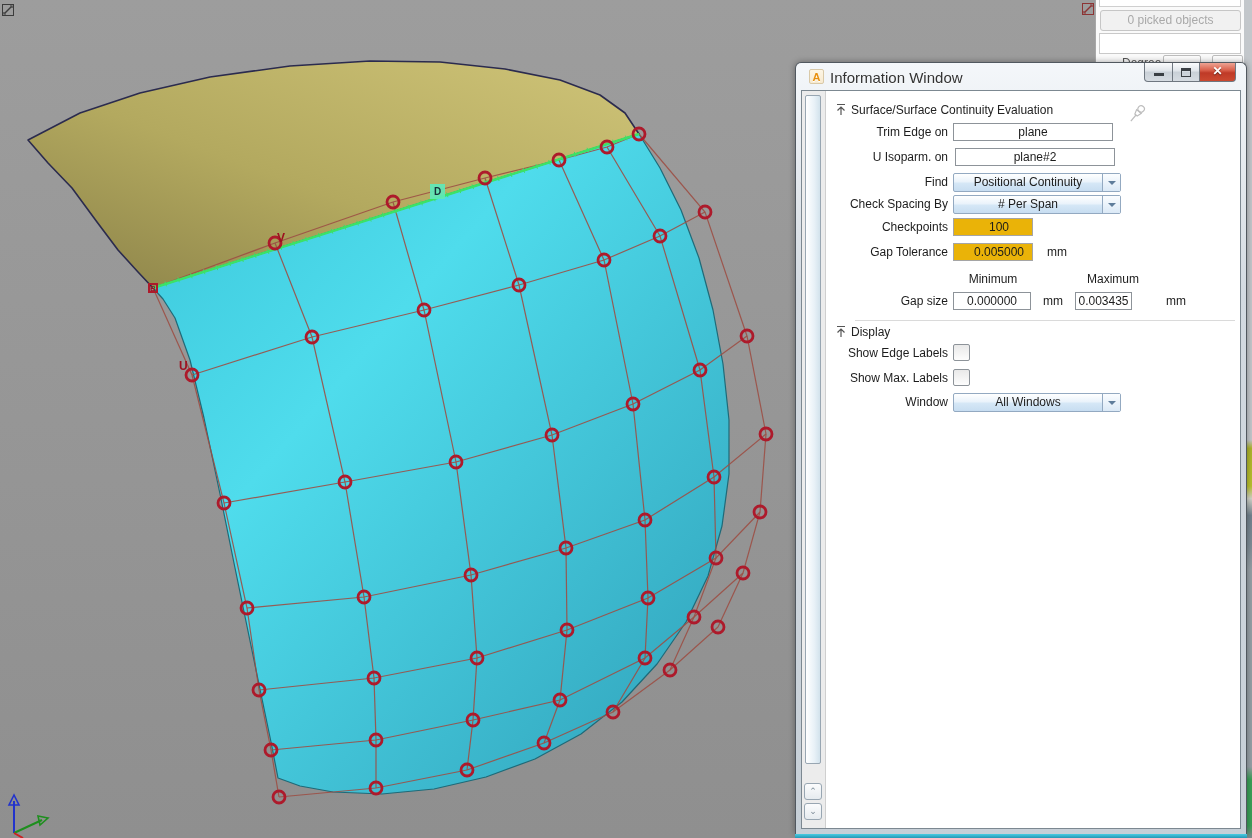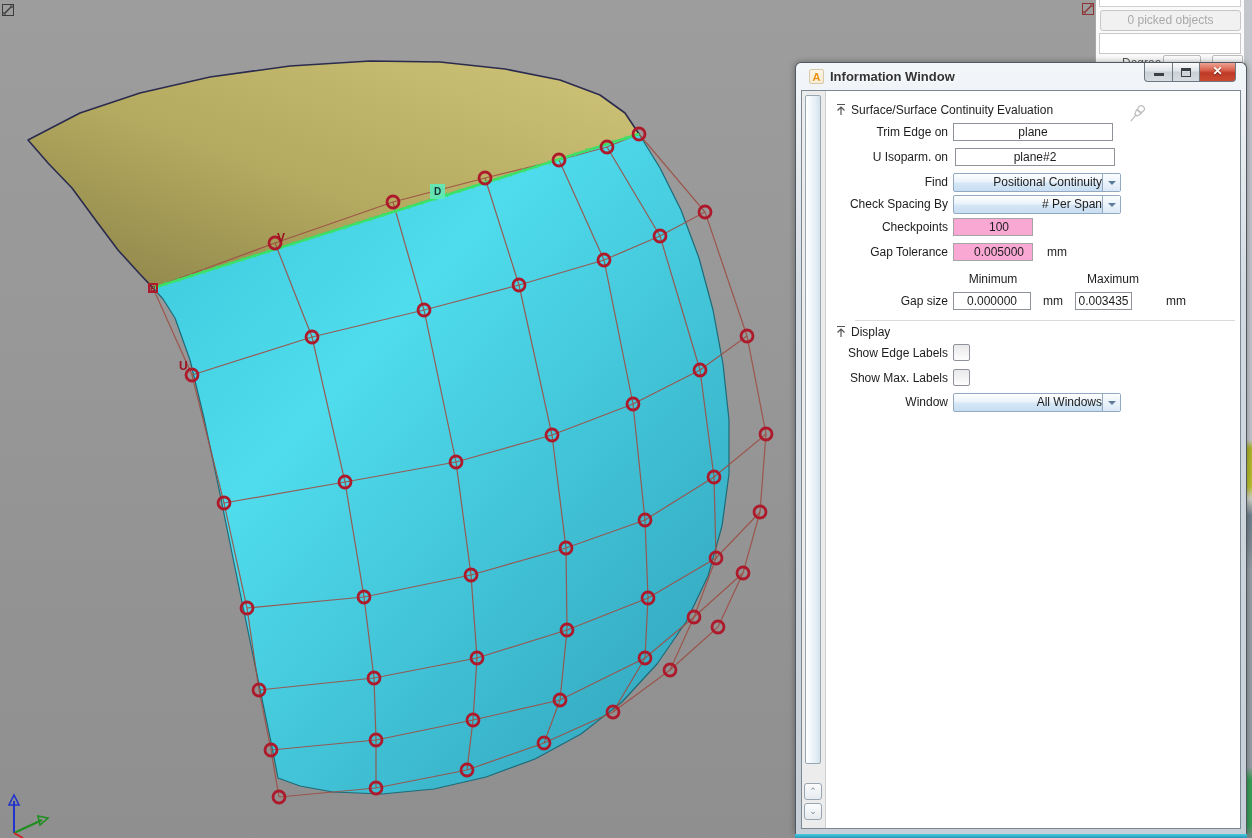--- a/index.html
+++ b/index.html
@@ -43,22 +43,22 @@
                  border-radius:6px 6px 0 0;
                  background:linear-gradient(#f4f7fa, #d3dae1 30%, #c6cfd7);
                  box-shadow:0 0 6px rgba(0,0,0,.35); }
   .win-glow { position:absolute; left:795px; top:834px; width:452px; height:4px; z-index:10;
               background:linear-gradient(#49cce2,#2596b4); }
   .titlebar { position:absolute; left:0; top:0; right:0; height:27px; }
   .app-icon { position:absolute; left:13px; top:6px; width:15px; height:15px;
               background:linear-gradient(#fdf6e6,#f7ead0); border:1px solid #d9c9a8; border-radius:2px;
               color:#e8900e; font-weight:bold; font-size:11px; text-align:center; line-height:14px;
               text-shadow:0 1px 0 #fff; }
-  .win-title { position:absolute; left:34px; top:6px; font-size:13px; color:#333;
-               text-shadow:0 1px 0 rgba(255,255,255,.8);font-weight:bold; }
+  .win-title { position:absolute; left:34px; top:6px; font-size:15px; color:#333;
+               text-shadow:0 1px 0 rgba(255,255,255,.8); }
   .caption-buttons { position:absolute; top:0; right:10px; height:19px; display:flex; }
   .cap-btn { height:19px; border:1px solid #6f7780; border-top:none; position:relative; }
   .cap-btn.minb { width:29px; border-radius:0 0 0 4px;
       background:linear-gradient(#fbfcfd,#dfe4e9 45%,#c9d0d7 50%,#d6dce2); }
   .cap-btn.maxb { width:27px; border-left:none;
       background:linear-gradient(#fbfcfd,#dfe4e9 45%,#c9d0d7 50%,#d6dce2); }
   .cap-btn.closeb { width:36px; border-left:none; border-radius:0 0 4px 0;
       background:linear-gradient(#f0a globally,#000); 
       background:linear-gradient(#eda393,#d9604b 40%,#c03а28 55%,#c8452e);
       background:linear-gradient(#eda393,#d9604b 40%,#bf3a27 55%,#cb4930); }
@@ -83,27 +83,27 @@
 
   
   .form { position:absolute; left:25px; top:0; right:0; bottom:0; font-size:12px; color:#1c1c1c; }
   .frow { position:absolute; left:0; right:0; height:20px; }
   .lbl { position:absolute; left:0; width:121px; text-align:right; top:2px; white-space:nowrap; }
   .sec-head { position:absolute; left:24px; top:1px; font-size:12px; color:#222; }
   .sec-arrow { position:absolute; left:8px; top:1px; width:12px; height:13px; }
   .pin { position:absolute; left:294px; top:-2px; width:30px; height:30px; }
   .tfield { position:absolute; top:0; height:18px; background:#fff; border:1px solid #8d9399;
             text-align:center; line-height:16px; }
-  .tfield.gray { background:#f9a8d4; border-color:#a5a5a5;padding-left:12px; }
+  .tfield.gray { background:#eab308; border-color:#a5a5a5;padding-left:12px; }
   .unit { position:absolute; top:2px; }
   .colhead { position:absolute; top:2px; text-align:center; }
   .combo { position:absolute; top:0; height:19px; width:168px; left:126px;
            border:1px solid #93a9c1; border-radius:2px; display:flex;
            background:linear-gradient(#ffffff,#eaf3fb 45%,#d5e7f6 55%,#c7ddf1); }
-  .combo-text { flex:1; text-align:right; line-height:17px; }
+  .combo-text { flex:1; text-align:center; line-height:17px; }
   .combo-arrow { width:18px; border-left:1px solid #93a9c1; position:relative;
                  background:linear-gradient(#fbfdff,#dbe9f6); }
   .combo-arrow:after { content:""; position:absolute; left:5px; top:7px;
                        border:4px solid transparent; border-top:5px solid #5f7florida; 
                        border-top-color:#5f7d9b; }
   .checkbox { position:absolute; left:126px; top:0; width:17px; height:17px;
               border:1px solid #8d9399; border-radius:2px;
               background:linear-gradient(#e9e9e9,#fdfdfd); }
   .sep-line { position:absolute; left:28px; right:5px; height:1px; background:#dadada; }
 </style>

